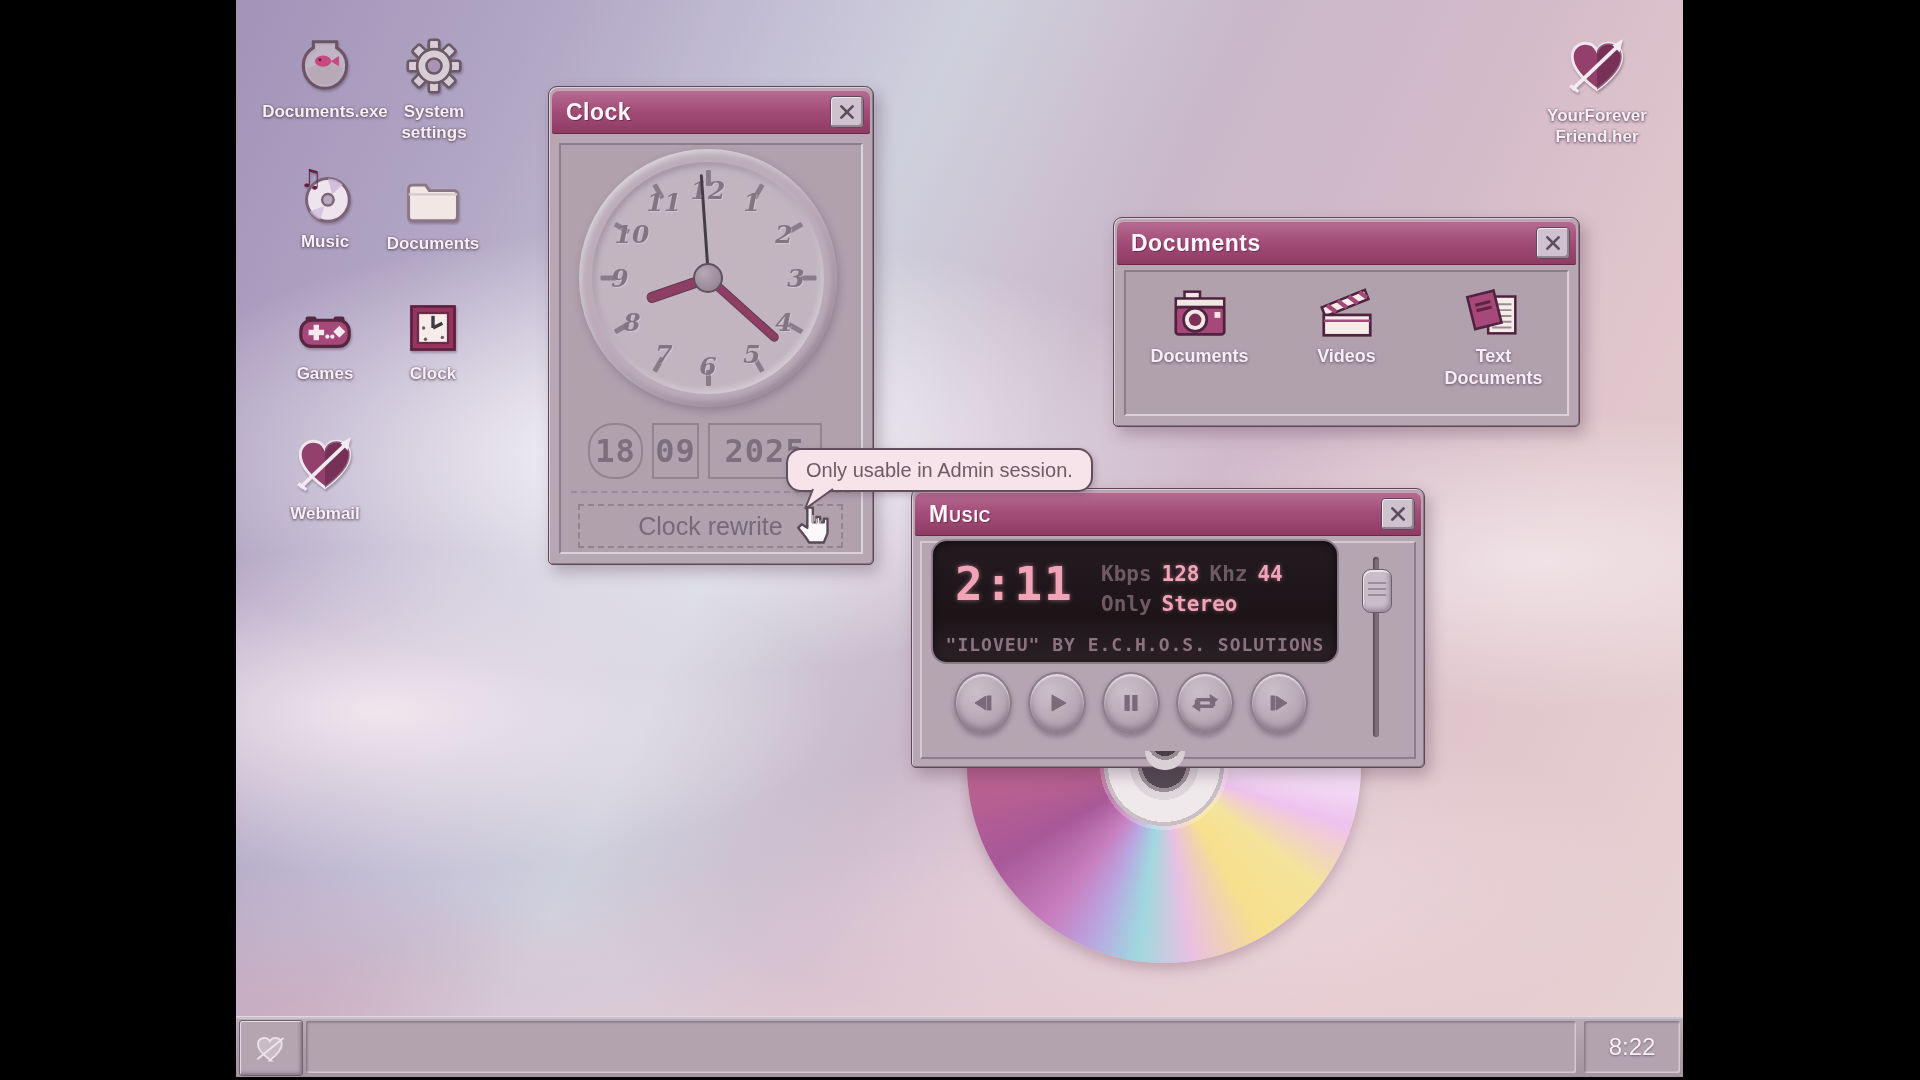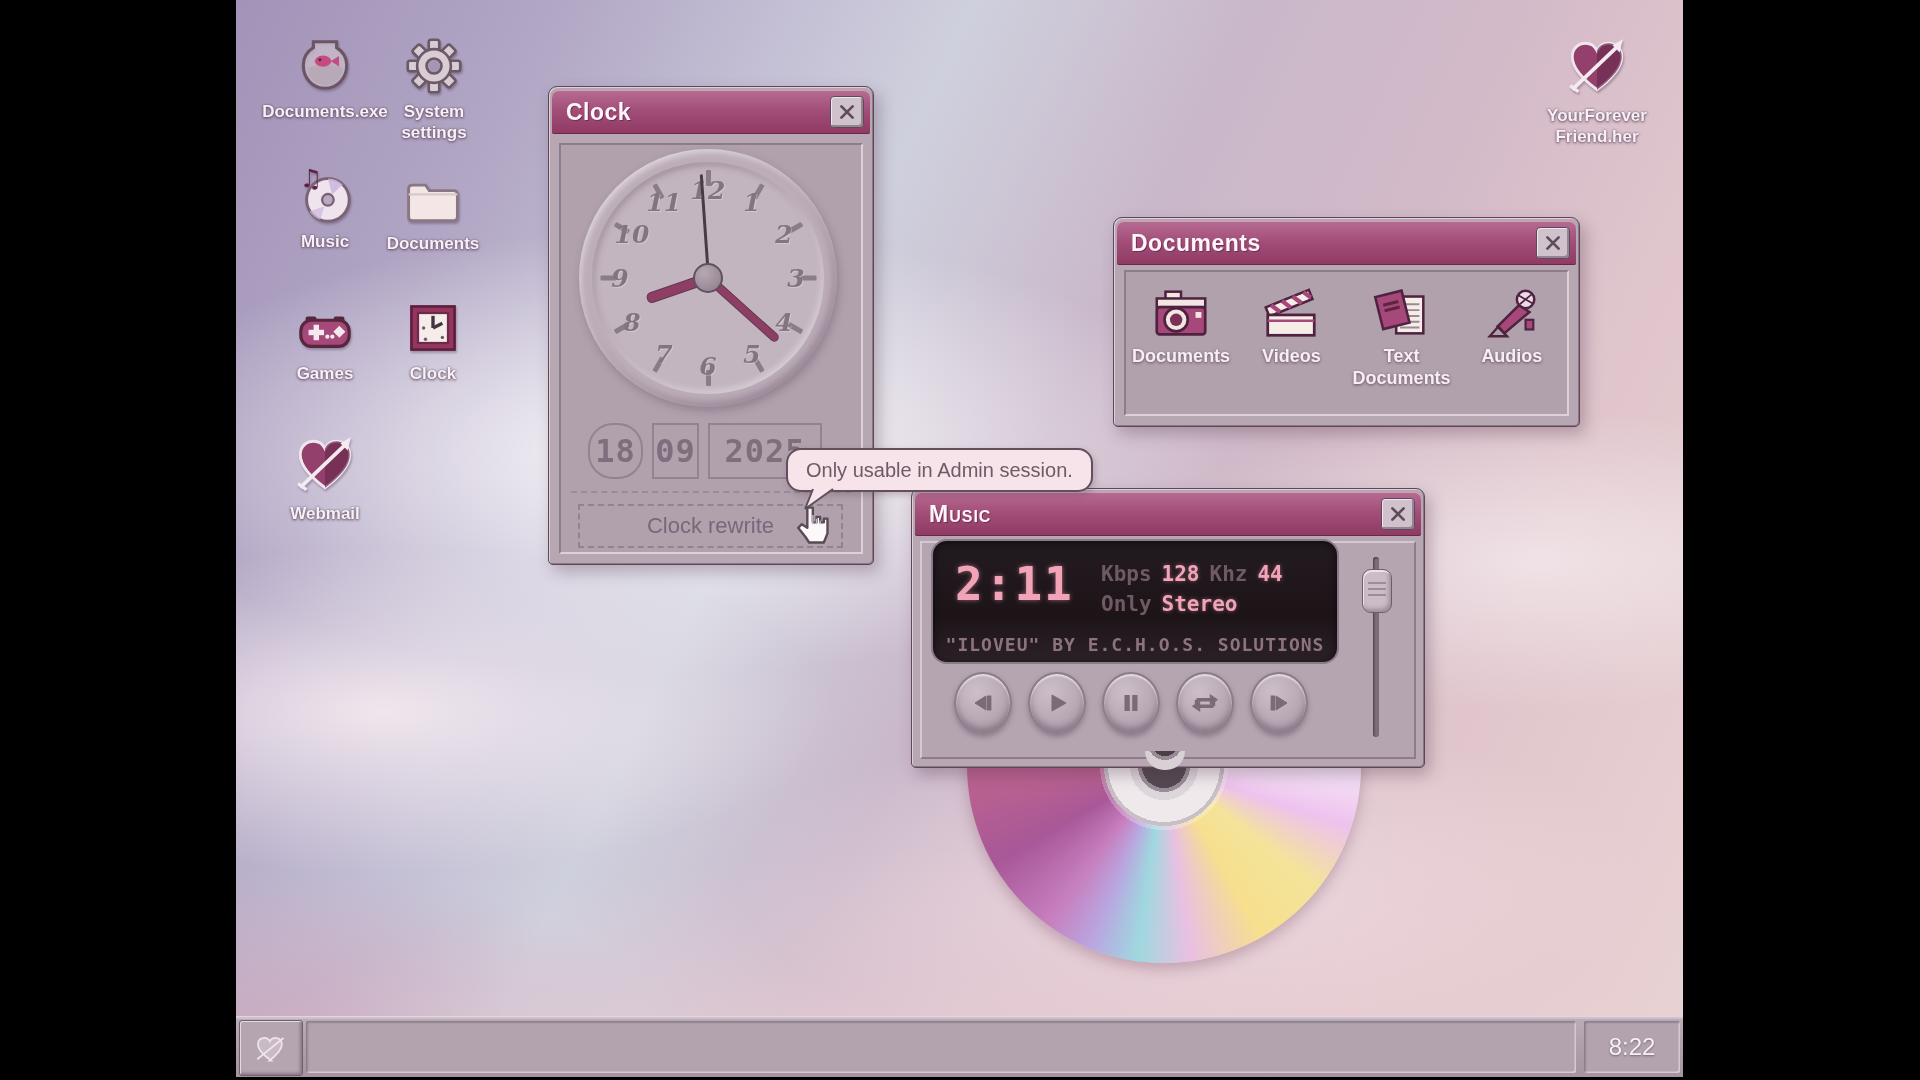--- a/index.html
+++ b/index.html
@@ -46,21 +46,21 @@
   .hand.minute{width:7px;height:92px;margin-left:-3.5px;background:#8e3e64;box-shadow:0 0 0 1px #5f3b52;}
   .hand.second{width:3px;height:104px;margin-left:-1.5px;background:#463c48;}
   .hand.second::after{content:"";position:absolute;top:100%;left:0;width:3px;height:14px;background:inherit;}
   .cap{position:absolute;left:50%;top:50%;width:30px;height:30px;margin:-15px 0 0 -15px;border-radius:50%;z-index:5;
     background:radial-gradient(circle at 35% 30%,#b8a8b4,#8d7b89);border:2px solid #5f5260;box-sizing:border-box;}
   .date-row{position:absolute;left:39px;top:336px;display:flex;gap:9px;}
   .date-box{border:2px solid #93838f;height:52px;display:flex;align-items:center;justify-content:center;
     font-family:"DejaVu Sans Mono",monospace;font-weight:bold;font-size:32px;color:#7e6f7e;letter-spacing:1px;}
   .dash-sep{position:absolute;left:22px;right:22px;top:404px;border-top:2px dashed #9b8b98;}
   .rewrite-btn{position:absolute;left:29px;top:417px;width:265px;height:44px;background:transparent;
-    border:2px dashed #93838f;color:#77687b;font-family:"Liberation Sans",sans-serif;font-size:22px;
+    border:2px dashed #93838f;color:#77687b;font-family:"Liberation Sans",sans-serif;font-size:25px;
     display:flex;align-items:center;justify-content:center;cursor:pointer;}
   
   #docs-win{left:877px;top:217px;width:465px;height:208px;z-index:10;}
   #docs-win .panel{left:10px;top:52px;right:10px;bottom:10px;display:flex;justify-content:space-around;align-items:flex-start;padding-top:14px;box-sizing:border-box;}
   .doc-item{display:flex;flex-direction:column;align-items:center;gap:6px;width:104px;cursor:pointer;}
   .doc-label{color:#f6eef4;font-size:18px;font-weight:bold;text-align:center;line-height:1.2;
     text-shadow:0 1px 3px rgba(84,56,84,.8);}
   
   #music-win{left:675px;top:488px;width:512px;height:278px;z-index:12;}
   #music-win .music-inner{position:absolute;left:8px;top:52px;right:8px;bottom:8px;
@@ -306,30 +306,20 @@
           <svg width="62" height="54" viewBox="0 0 32 27">
             <rect x="13" y="5" width="14" height="19" fill="#f6ece8" stroke="#4f2340" stroke-width="1.3"></rect>
             <path d="M15 9h10M15 12h10M15 15h10M15 18h10M15 21h10" stroke="#9b8a92" stroke-width="1"></path>
             <g transform="rotate(-14 8 8)">
               <rect x="3" y="4" width="14" height="17" fill="#a6487a" stroke="#4f2340" stroke-width="1.3"></rect>
               <path d="M6 9h8M6 12h8" stroke="#5e2440" stroke-width="1.6"></path>
             </g>
           </svg>
           <span class="doc-label">Text Documents</span>
         </div>
-        <div class="doc-item">
-          <svg width="62" height="54" viewBox="0 0 32 27">
-            <circle cx="23" cy="6.5" r="4.5" fill="#e9dce4" stroke="#4f2340" stroke-width="1.3"></circle>
-            <path d="M19.5 4.5l7 4M20 9l6-5" stroke="#4f2340" stroke-width=".9"></path>
-            <polygon points="19.5,9.5 25,13 12,24 8.5,20.5" fill="#a6487a" stroke="#4f2340" stroke-width="1.3"></polygon>
-            <path d="M4.5 25.5h9l-4.5-5z" fill="none" stroke="#4f2340" stroke-width="1.2"></path>
-            <rect x="23" y="17" width="4" height="5" fill="#a6487a" stroke="#4f2340" stroke-width="1.1"></rect>
-          </svg>
-          <span class="doc-label">Audios</span>
-        </div>
       </div>
     </div>
 
     <div class="win" id="music-win">
       <div class="titlebar">
         <span class="title mtitle">Music</span>
         <button class="closebtn">
           <svg width="18" height="18" viewBox="0 0 16 16">
               <path d="M3 3 L13 13 M13 3 L3 13" stroke="#5d4c5a" stroke-width="2.4" stroke-linecap="round"></path>
             </svg>

